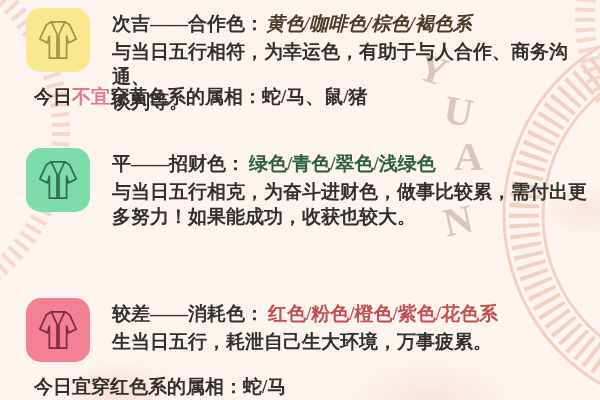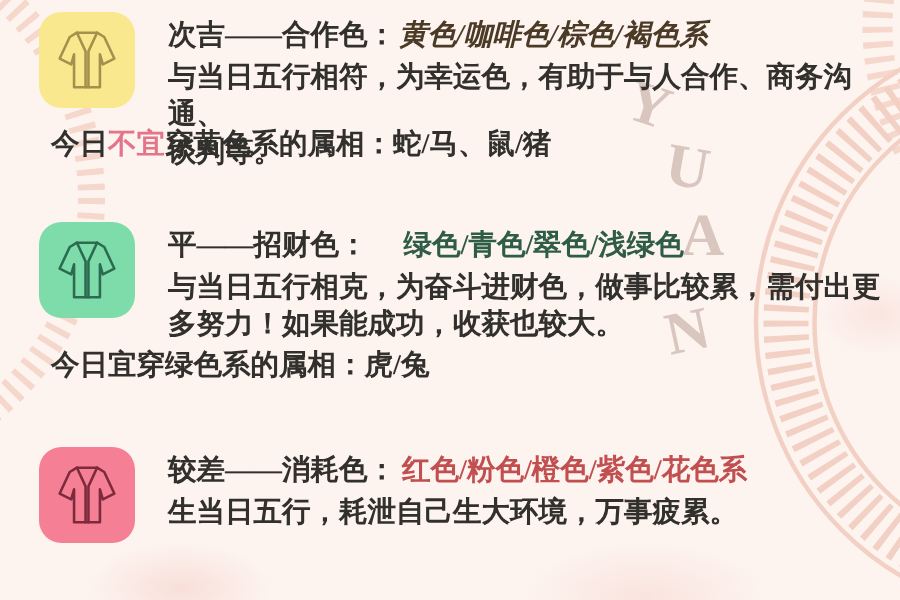--- a/index.html
+++ b/index.html
@@ -31,21 +31,21 @@
   }
   .icon svg{width:46px;height:48px;display:block;}
   .icon-yellow{background:#f9e88e;color:#a5904c;}
   .icon-green{background:#7edcab;color:#2c6b50;}
   .icon-pink{background:#f57f95;color:#7d2b3c;}
 
   .text-col{margin-left:22px;width:492px;padding-top:3px;}
   .title{font-size:19px;line-height:25px;white-space:nowrap;}
   .title-colors{display:inline-block;}
   .sec-0 .title-colors{color:#4a3a26;margin-left:2px;font-style:italic;}
-  .sec-1 .title-colors{color:#2f5c45;margin-left:24px;}
+  .sec-1 .title-colors{color:#2f5c45;margin-left:4px;}
   .sec-2 .title-colors{color:#c24f4f;margin-left:4px;}
   .body{margin-top:3px;}
   .body-line{font-size:19px;line-height:25px;}
 
   .footer{position:absolute;left:34px;font-size:19px;line-height:24px;white-space:nowrap;}
   .footer-0{top:85px;}
   .footer-1{top:232px;}
   .footer-2{top:375px;}
   .hl-0{color:#e2758a;}
 </style>
@@ -99,31 +99,31 @@
       </svg>
     </div>
     <div class="text-col">
       <div class="title"><span>平——招财色：</span><span class="title-colors">绿色/青色/翠色/浅绿色</span></div>
       <div class="body">
         <div class="body-line">与当日五行相克，为奋斗进财色，做事比较累，需付出更</div>
         <div class="body-line">多努力！如果能成功，收获也较大。</div>
       </div>
     </div>
   </div>
-  <div class="footer footer-1"><span>今日</span><span>宜穿绿色系的属相：虎/兔</span></div>
 
   <div class="section sec-2">
     <div class="icon icon-pink">
       <svg viewBox="0 0 48 50" fill="none" stroke="currentColor" stroke-width="1.8" stroke-linejoin="round" stroke-linecap="round">
         <path d="M17 6 L31 6 L36 9 L43 24 L35 28 L33 21 L33 44 L15 44 L15 21 L13 28 L5 24 L12 9 Z"></path>
         <path d="M17 6 L23 19 L23 44"></path>
         <path d="M31 6 L25 19 L25 44"></path>
       </svg>
     </div>
     <div class="text-col">
       <div class="title"><span>较差——消耗色：</span><span class="title-colors">红色/粉色/橙色/紫色/花色系</span></div>
       <div class="body">
         <div class="body-line">生当日五行，耗泄自己生大环境，万事疲累。</div>
       </div>
     </div>
   </div>
+  <div class="footer footer-2"><span>今日</span><span>宜穿红色系的属相：蛇/马</span></div>
 
 </div>
 
 </body></html>

